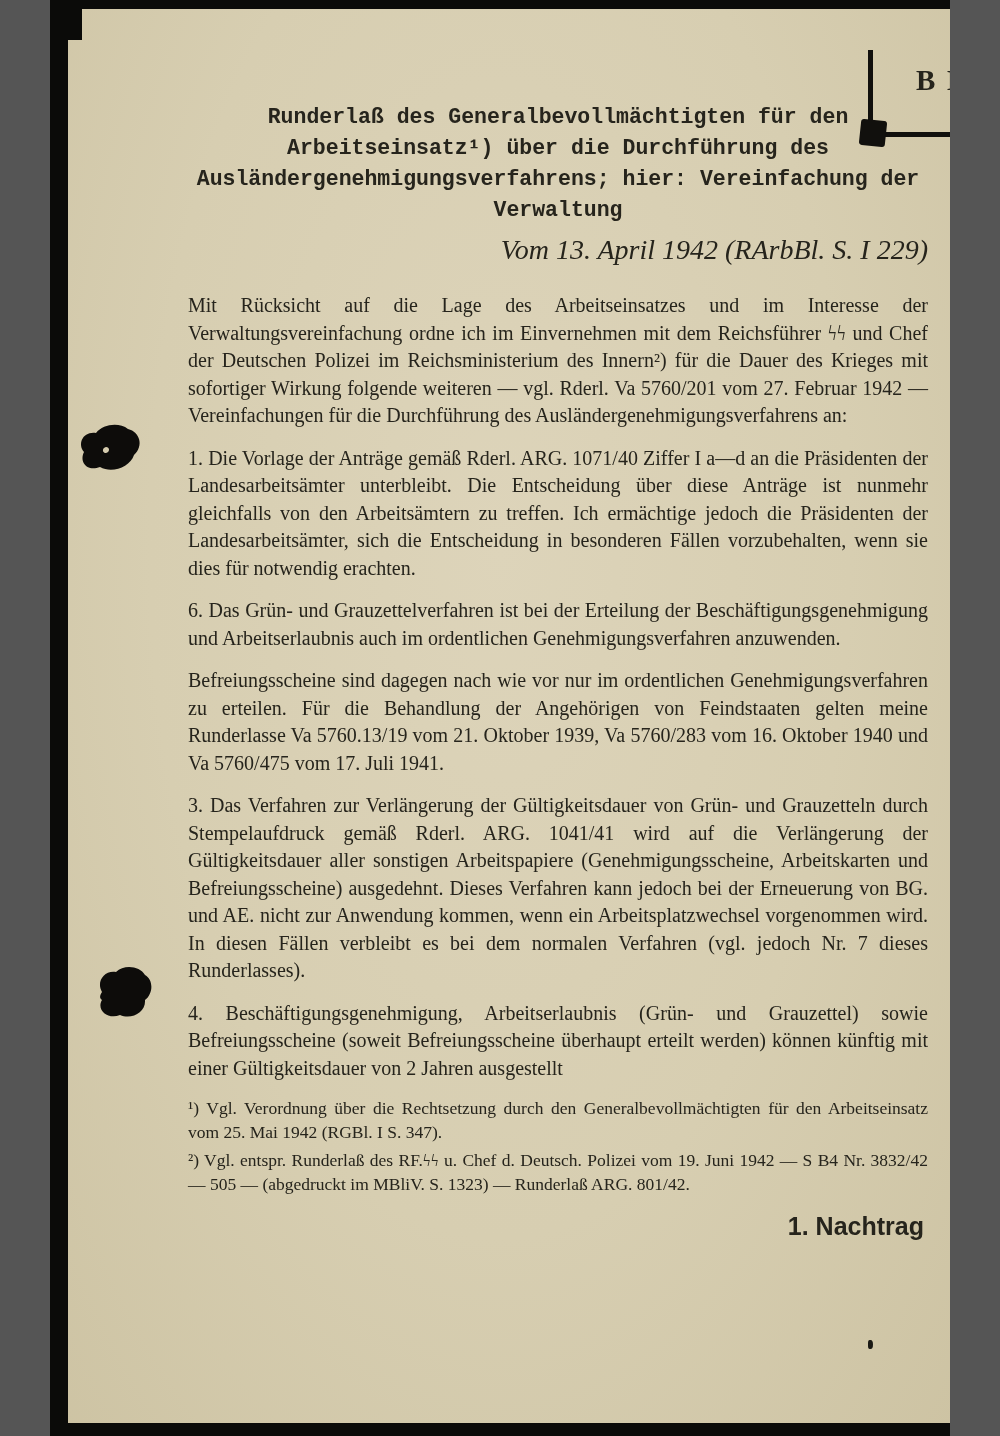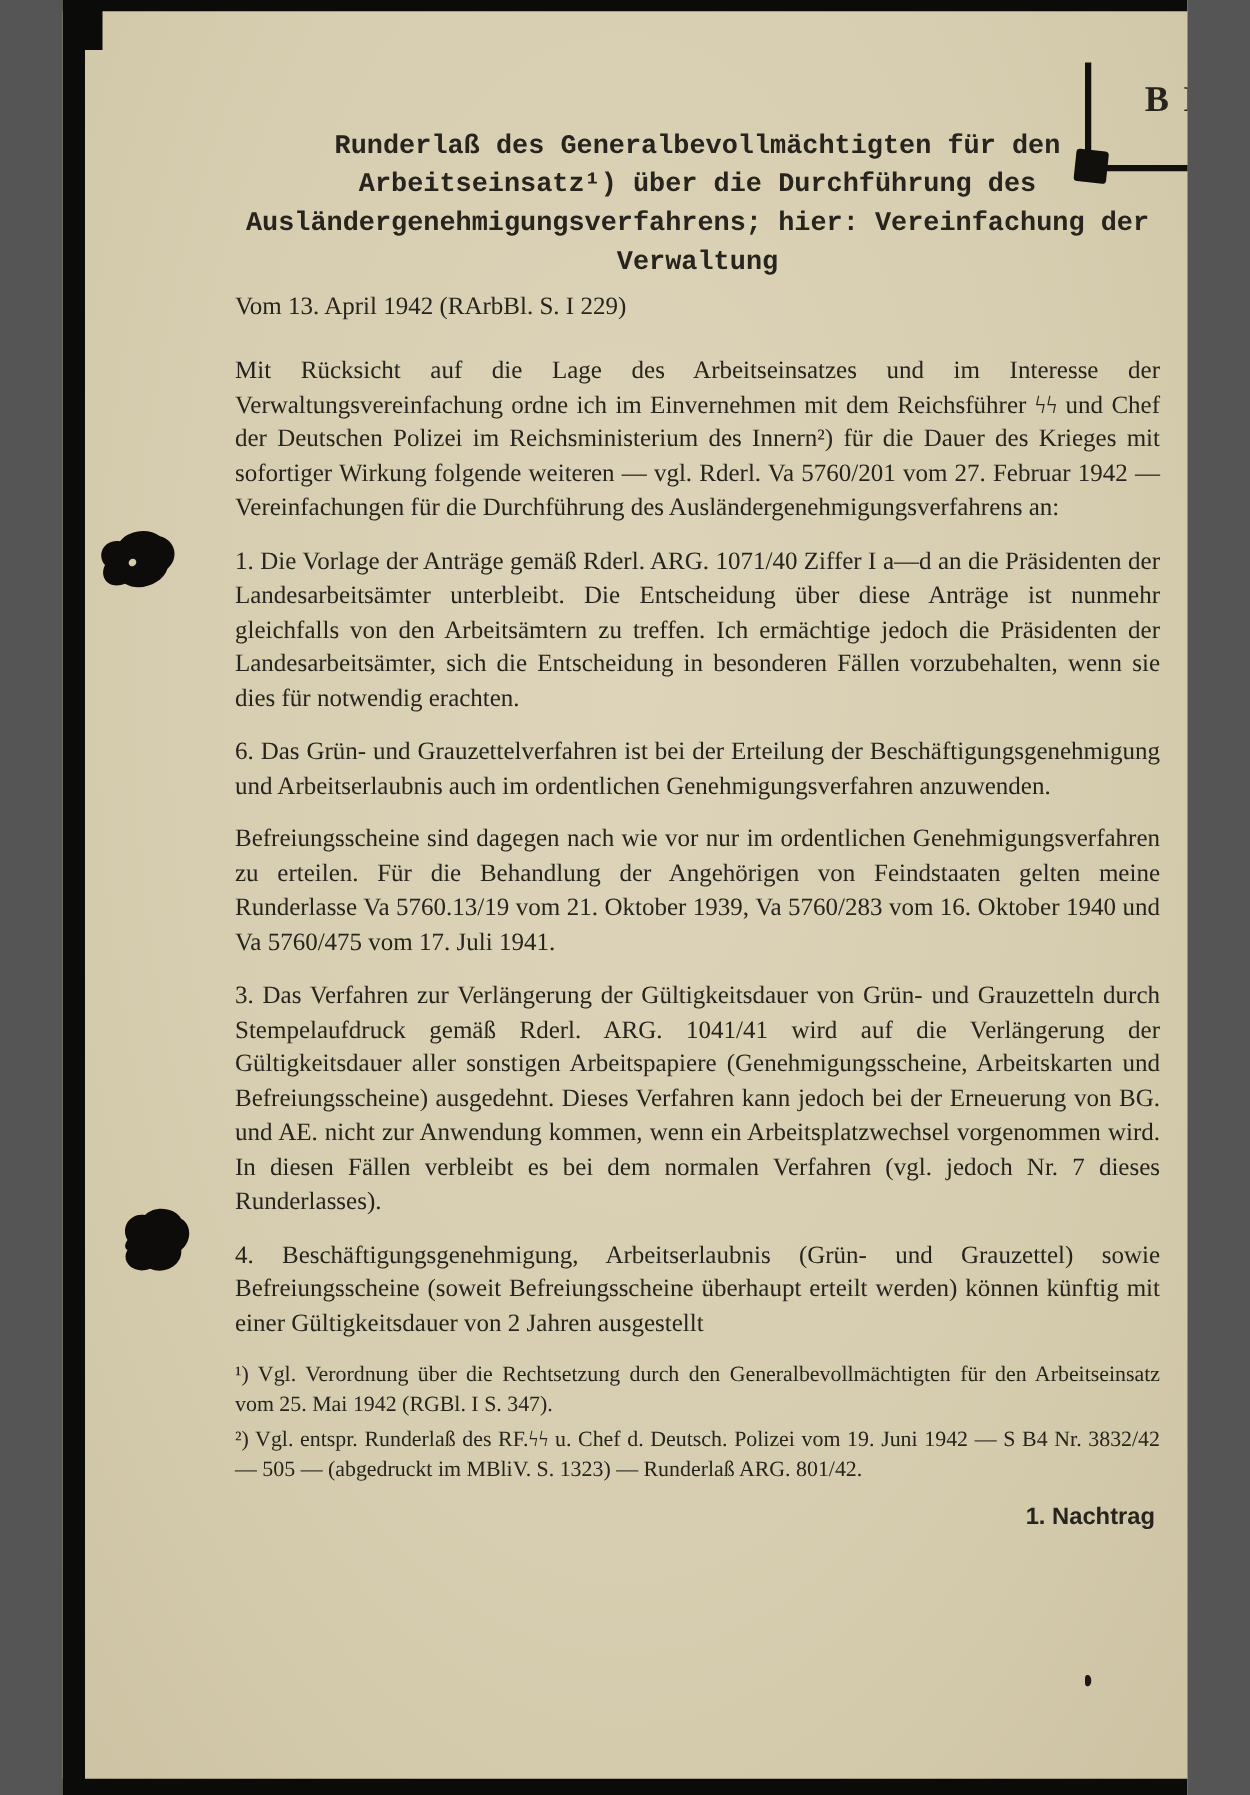--- a/index.html
+++ b/index.html
@@ -59,42 +59,43 @@
   .title {
     font-weight: bold;
     font-size: 21.5px;
     line-height: 31px;
     text-align: center;
     margin: 0 auto 8px auto;
     max-width: 740px;
     font-family: Liberation Mono, monospace;
   }
   .dateline {
-    text-align: left;
-    font-size: 20px;
+    text-align: right;
+    font-size: 28px;
     margin: 0 0 26px 0;
+    font-style: italic;
   }
   p.body {
     font-size: 20px;
     line-height: 27.5px;
     text-align: justify;
     margin: 12px 0 15px 0;
   }
   .footnotes { margin-top: 8px; }
   p.fn {
     font-size: 17.5px;
     line-height: 23.5px;
     text-align: justify;
     margin: 0 0 5px 0;
   }
   .nachtrag {
     text-align: right;
     font-family: "Liberation Sans", "DejaVu Sans", sans-serif;
     font-weight: bold;
-    font-size: 19px;
+    font-size: 25px;
     margin-top: 16px;
     padding-right: 4px;
   }
 
   
   .blob { position: absolute; }
   .speck {
     position: absolute;
     background: #1a1914;
     border-radius: 50%;

